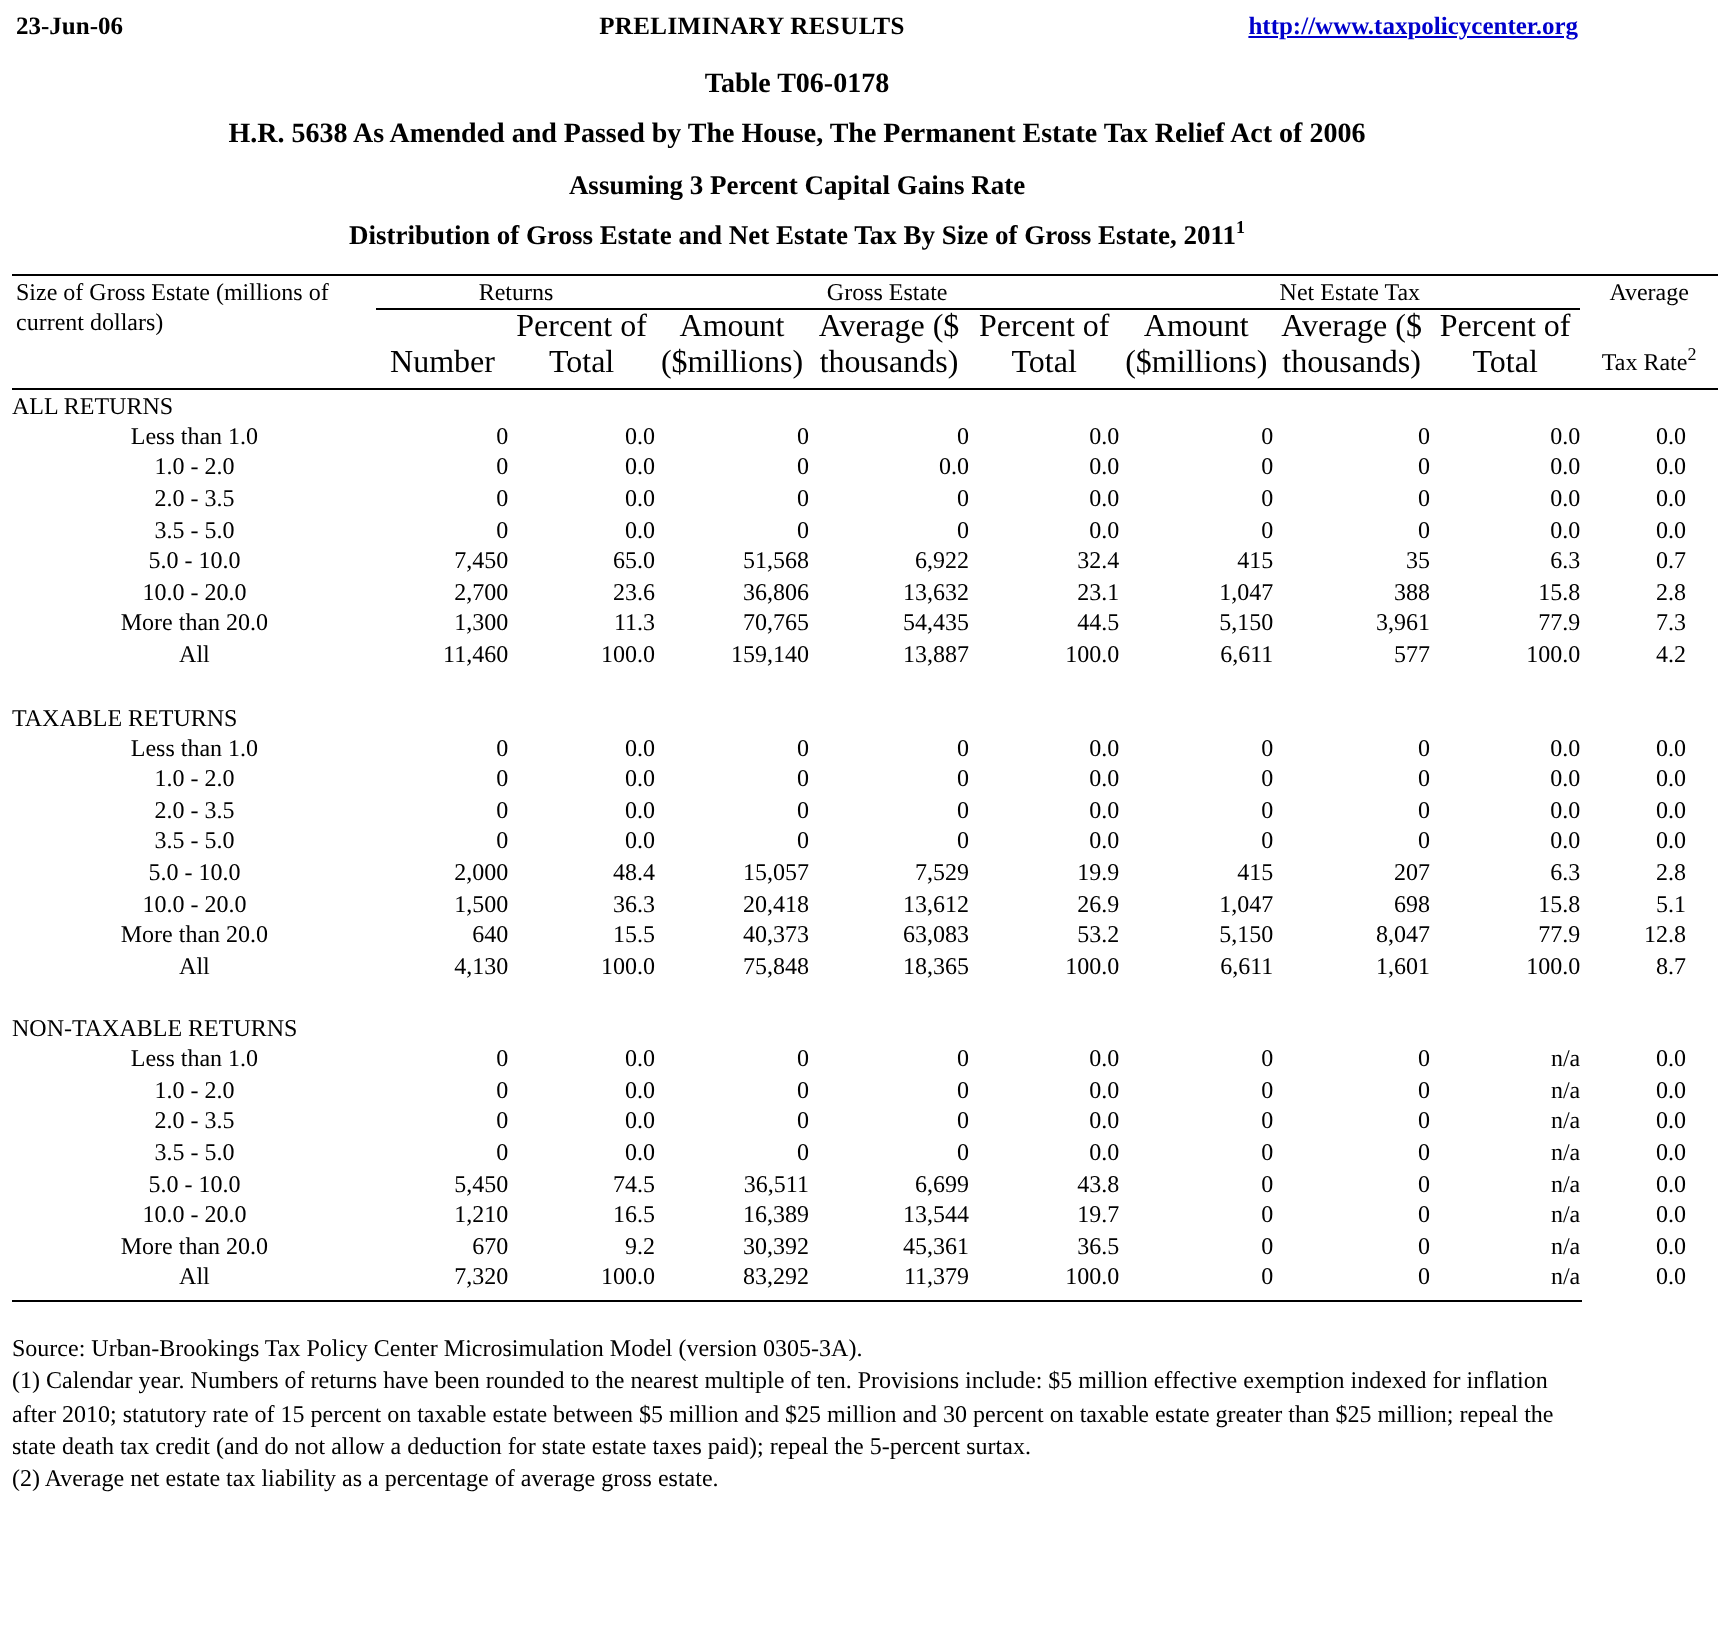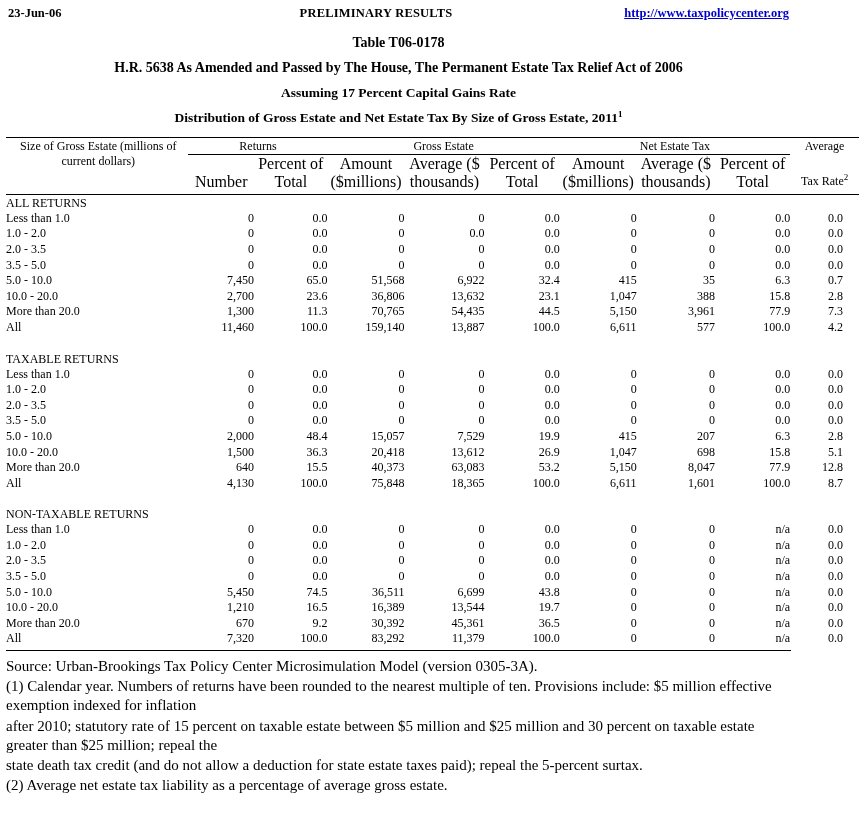--- a/index.html
+++ b/index.html
@@ -104,21 +104,21 @@
   .rule-bottom td {
     border-bottom: 1.6px solid #000;
     height: 2px;
   }
   .rowlabel {
     text-align: left;
     font-weight: bold;
     padding-left: 2px;
   }
   .sublabel {
-    text-align: left;
+    text-align: center;
     font-weight: bold;
     padding-right: 18px;
   }
   td.num {
     text-align: right;
     padding-right: 14px;
   }
   td.num.wide {
     padding-right: 16px;
   }
@@ -140,44 +140,44 @@
   col.c3 { width: 78px; }
   col.c4 { width: 82px; }
   col.c5 { width: 80px; }
   col.c6 { width: 78px; }
   col.c7 { width: 80px; }
   col.c8 { width: 80px; }
   col.c9 { width: 74px; }
   
   .footer {
     margin-top: 3px;
-    font-size: 15px;
+    font-size: 12px;
     line-height: 1.28;
     border-top: 1.6px solid #000;
-    padding-top: 6px;
+    padding-top: 16px;
   }
   .footer p {
     margin: 0 0 1px 0;
   }
 </style>
 </head>
 <body>
 
 <div class="page">
 
   <div class="topbar">
     <div class="date">23-Jun-06</div>
     <div class="prelim">PRELIMINARY RESULTS</div>
     <div class="url">http://www.taxpolicycenter.org</div>
   </div>
 
   <div class="titles">
     <div class="t">Table T06-0178</div>
     <div class="t">H.R. 5638 As Amended and Passed by The House, The Permanent Estate Tax Relief Act of 2006</div>
-    <div class="t small">Assuming 17 Percent Capital Gains Rate</div>
+    <div class="t small">Assuming 3 Percent Capital Gains Rate</div>
     <div class="t small"><span>Distribution of Gross Estate and Net Estate Tax By Size of Gross Estate, 2011</span><sup>1</sup></div>
   </div>
 
   <table class="main">
     <colgroup>
       <col class="c0">
         <col class="c1">
         <col class="c2">
         <col class="c3">
         <col class="c4">
@@ -185,21 +185,21 @@
         <col class="c6">
         <col class="c7">
         <col class="c8">
         <col class="c9">
     </colgroup>
     <tbody>
       <tr class="rule-top">
         <td colspan="10" style="height:1px"></td>
       </tr>
       <tr class="hdr-group">
-        <td rowspan="2" class="first" style="text-align:center; vertical-align:top; padding-left:2px;">
+        <td rowspan="2" class="first" style="text-align:left; vertical-align:top; padding-left:2px;">
           <div>Size of Gross Estate (millions of</div>
           <div>current dollars)</div>
         </td>
         <td colspan="2" class="underline">Returns</td>
         <td colspan="3" class="underline">Gross Estate</td>
         <td colspan="3" class="underline">Net Estate Tax</td>
         <td rowspan="2" style="text-align:center; vertical-align:top;">
           <div>Average</div>
           <div style="margin-top:20px;"><span>Tax Rate</span><sup>2</sup></div>
         </td>

